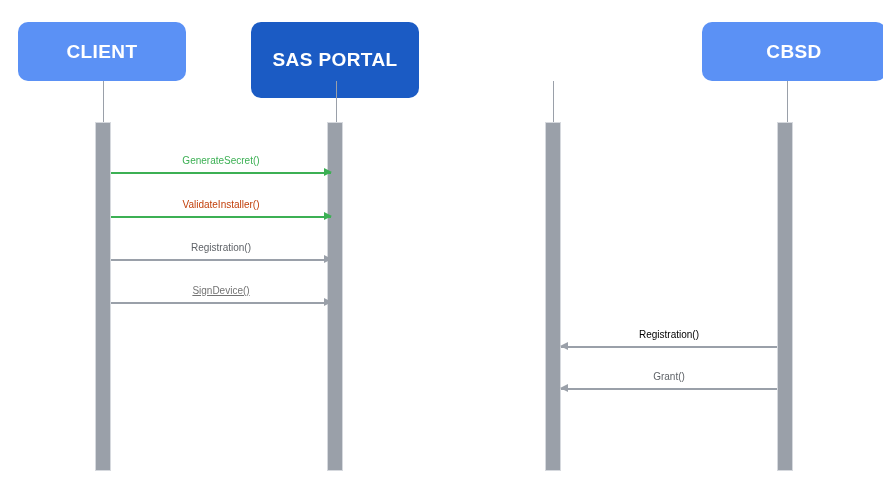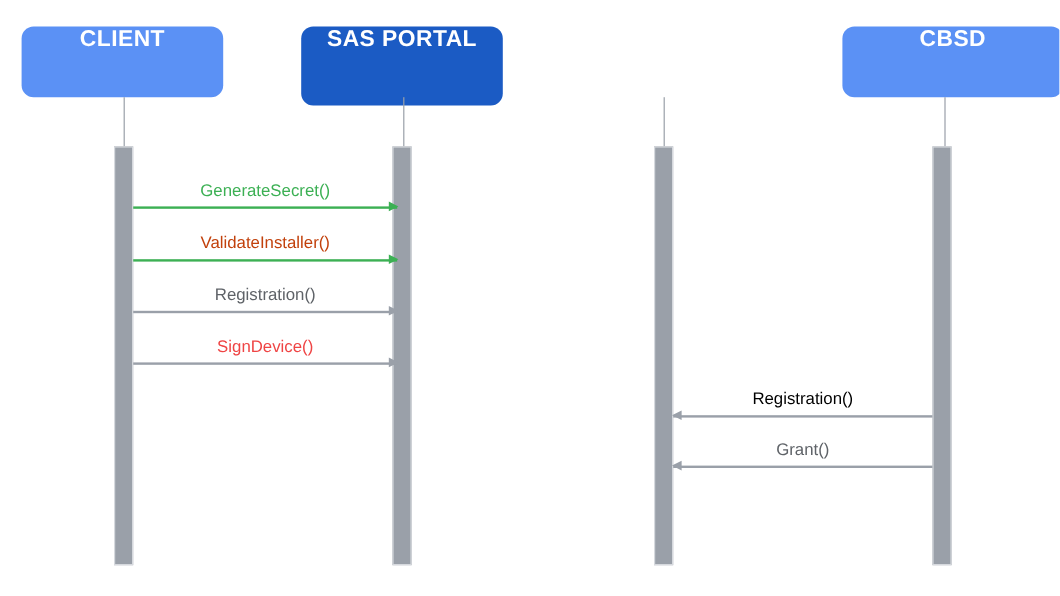--- a/index.html
+++ b/index.html
@@ -19,21 +19,21 @@
   }
 
   
   .participant {
     position: absolute;
     box-sizing: border-box;
     width: 168px;
     height: 59px;
     border-radius: 10px;
     display: flex;
-    align-items: flex-start;
+    align-items: center;
     justify-content: center;
     color: #ffffff;
     font-size: 19px;
     font-weight: bold;
     letter-spacing: 0.4px;
     white-space: nowrap;
     user-select: none;
   }
   .participant-label {
     pointer-events: none;
@@ -66,21 +66,21 @@
     top: 0;
     height: 1.5px;
     width: 100%;
   }
   .message-label {
     position: absolute;
     left: 0;
     width: 100%;
     bottom: 6px;
     text-align: center;
-    font-size: 14px;
+    font-size: 10px;
     white-space: nowrap;
     line-height: 1.1;
     user-select: none;
   }
   .arrow-head {
     position: absolute;
     top: -4px;
     width: 0;
     height: 0;
     border-top: 4.5px solid transparent;
@@ -98,21 +98,21 @@
   }
 </style>
 </head>
 <body>
 
 <div id="diagram-canvas" style="width: 883px; height: 497px; background: rgb(255, 255, 255);">
 
   <div class="participant" style="left: 18px; top: 22px; width: 168px; height: 59px; background: rgb(91, 145, 245); color: rgb(255, 255, 255);">
     <span class="participant-label">CLIENT</span>
   </div>
-  <div class="participant" style="left: 251px; top: 22px; width: 168px; height: 66px; background: rgb(27, 91, 196); color: rgb(255, 255, 255);">
+  <div class="participant" style="left: 251px; top: 22px; width: 168px; height: 76px; background: rgb(27, 91, 196); color: rgb(255, 255, 255);">
     <span class="participant-label">SAS PORTAL</span>
   </div>
   <div class="participant" style="left: 702px; top: 22px; width: 184px; height: 59px; background: rgb(91, 145, 245); color: rgb(255, 255, 255);">
     <span class="participant-label">CBSD</span>
   </div>
 
   <div class="lifeline" style="left: 103px; top: 81px; height: 41px; background: rgb(154, 160, 169);"></div>
   <div class="lifeline" style="left: 336px; top: 81px; height: 41px; background: rgb(154, 160, 169);"></div>
   <div class="lifeline" style="left: 553px; top: 81px; height: 41px; background: rgb(154, 160, 169);"></div>
   <div class="lifeline" style="left: 787px; top: 81px; height: 41px; background: rgb(154, 160, 169);"></div>
@@ -134,21 +134,21 @@
     <span class="arrow-head right" style="border-left-color: rgb(60, 176, 84);"></span>
   </div>
 
   <div class="message" style="left: 111px; top: 259px; width: 220px;">
     <span class="message-label" style="color: rgb(95, 99, 104);">Registration()</span>
     <span class="message-line" style="background: rgb(154, 160, 169);"></span>
     <span class="arrow-head right" style="border-left-color: rgb(154, 160, 169);"></span>
   </div>
 
   <div class="message" style="left: 111px; top: 302px; width: 220px;">
-    <span class="message-label" style="color: #ef4444;">SignDevice()</span>
+    <span class="message-label" style="color: #737373; text-decoration: underline;">SignDevice()</span>
     <span class="message-line" style="background: rgb(154, 160, 169);"></span>
     <span class="arrow-head right" style="border-left-color: rgb(154, 160, 169);"></span>
   </div>
 
   <div class="message" style="left: 561px; top: 346px; width: 216px;">
     <span class="message-label" style="color: #000000;">Registration()</span>
     <span class="message-line" style="background: rgb(154, 160, 169);"></span>
     <span class="arrow-head left" style="border-right-color: rgb(154, 160, 169);"></span>
   </div>
 

